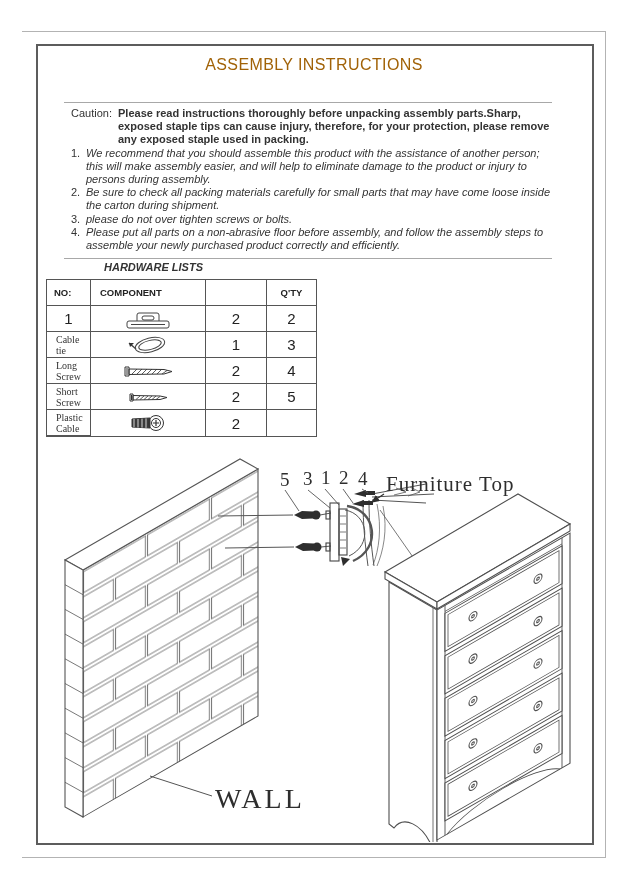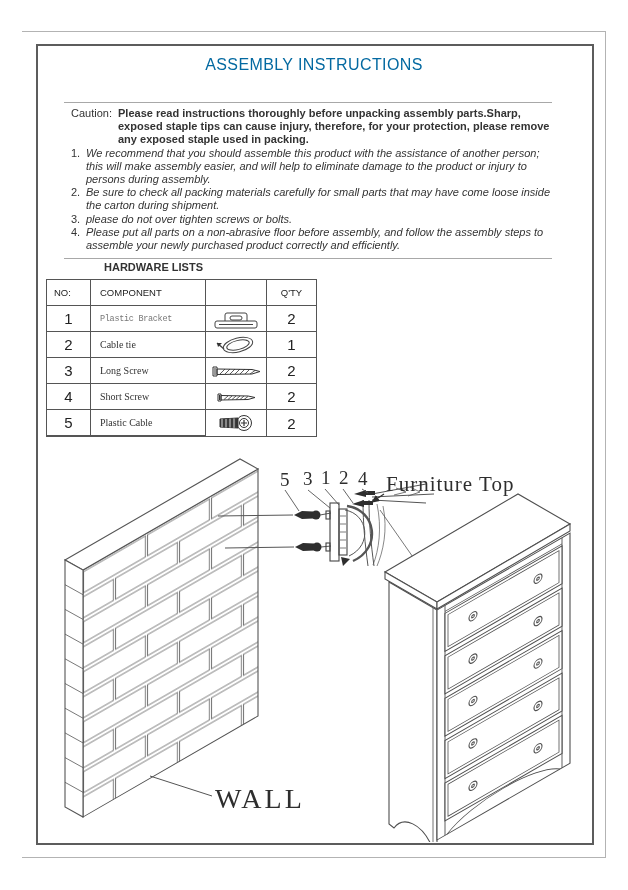--- a/index.html
+++ b/index.html
@@ -10,50 +10,50 @@
   .outer-border{
     position:absolute;left:22px;top:31px;width:583px;height:825px;
     border-top:1px solid #b3b3b3;border-right:1px solid #b3b3b3;border-bottom:1px solid #b3b3b3;
   }
   .inner-border{
     position:absolute;left:36px;top:44px;width:554px;height:797px;
     border:2px solid #5c5c5c;
   }
   .title{
     position:absolute;left:36px;top:56px;width:556px;text-align:center;
-    font-size:16px;letter-spacing:0.4px;color:#0369a1;
+    font-size:16px;letter-spacing:0.4px;color:#a16207;
   }
   .rule{position:absolute;height:1px;background:#a8a8a8;}
   .rule1{left:64px;top:102px;width:488px;}
   .rule2{left:64px;top:258px;width:488px;}
   .textblock{
     position:absolute;left:71px;top:107px;width:486px;
     font-size:11px;line-height:13.2px;color:#333;
   }
   .cautionrow{display:flex;}
   .cautionrow .lab{flex:0 0 47px;}
   .cautionrow .txt{flex:1;font-weight:bold;}
   .li{display:flex;}
   .li .num{flex:0 0 15px;}
   .li .txt{flex:1;font-style:italic;}
   .hw-heading{
-    position:absolute;left:104px;top:261px;font-size:11px;font-weight:bold;color:#333;
+    position:absolute;left:104px;top:261px;font-size:11px;font-weight:bold;color:#333;font-style:italic;
   }
   .hw-table{
     position:absolute;left:46px;top:279px;
     display:grid;grid-template-columns:44px 115px 61px 49px;
     grid-auto-rows:26px;border:1px solid #555;background:#fff;
   }
   .hw-table .cell{
     border-right:1px solid #555;border-bottom:1px solid #555;
     display:flex;align-items:center;overflow:hidden;
   }
   .hw-table .cell:nth-child(4n){border-right:none;}
   .hw-table .row-last{border-bottom:none;}
-  .hd{font-size:9.5px;font-weight:normal;color:#222;}
+  .hd{font-size:9.5px;font-weight:bold;color:#222;}
   .c-no{justify-content:center;}
   .c-comp{padding-left:9px;}
   .c-qty{justify-content:center;}
   .bignum{font-size:15px;color:#222;}
   .compname{font-family:"Liberation Serif", serif;font-size:10px;color:#333;}
   .compname.mono{font-family:"Liberation Mono", monospace;font-size:8.5px;color:#777;letter-spacing:-0.3px;}
   .icon-cell{justify-content:center;}
   .diagram{position:absolute;left:36px;top:444px;}
   svg text{user-select:none;}
 </style>
@@ -95,21 +95,20 @@
 <div class="hw-heading">HARDWARE LISTS</div>
 
 <div class="hw-table">
 
   <div class="cell hd c-comp" style="padding-left:7px">NO:</div>
   <div class="cell hd c-comp">COMPONENT</div>
   <div class="cell hd"></div>
   <div class="cell hd c-qty">Q'TY</div>
 
   <div class="cell c-no bignum">1</div>
-  <div class="cell c-comp compname mono">Plastic Bracket</div>
   <div class="cell icon-cell">
     <svg width="52" height="24" viewBox="0 0 52 24" fill="none" stroke="#444" stroke-width="1">
       <rect x="5" y="14" width="42" height="7" rx="2"></rect>
       <path d="M15,14 L15,8 Q15,6 17,6 L35,6 Q37,6 37,8 L37,14"></path>
       <rect x="20" y="9" width="12" height="4" rx="2"></rect>
       <line x1="9" y1="17.5" x2="43" y2="17.5"></line>
     </svg>
   </div>
   <div class="cell c-qty bignum">2</div>
 

